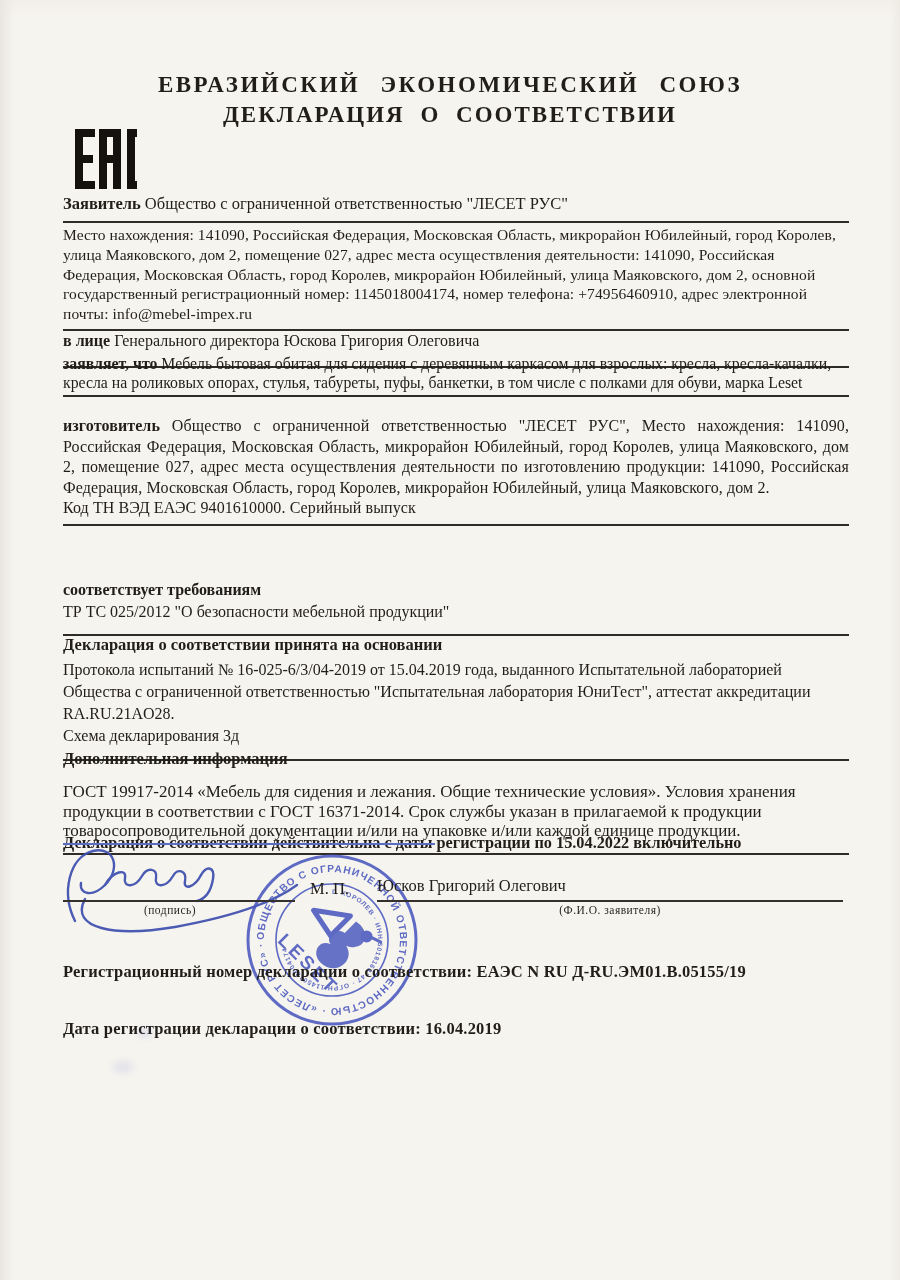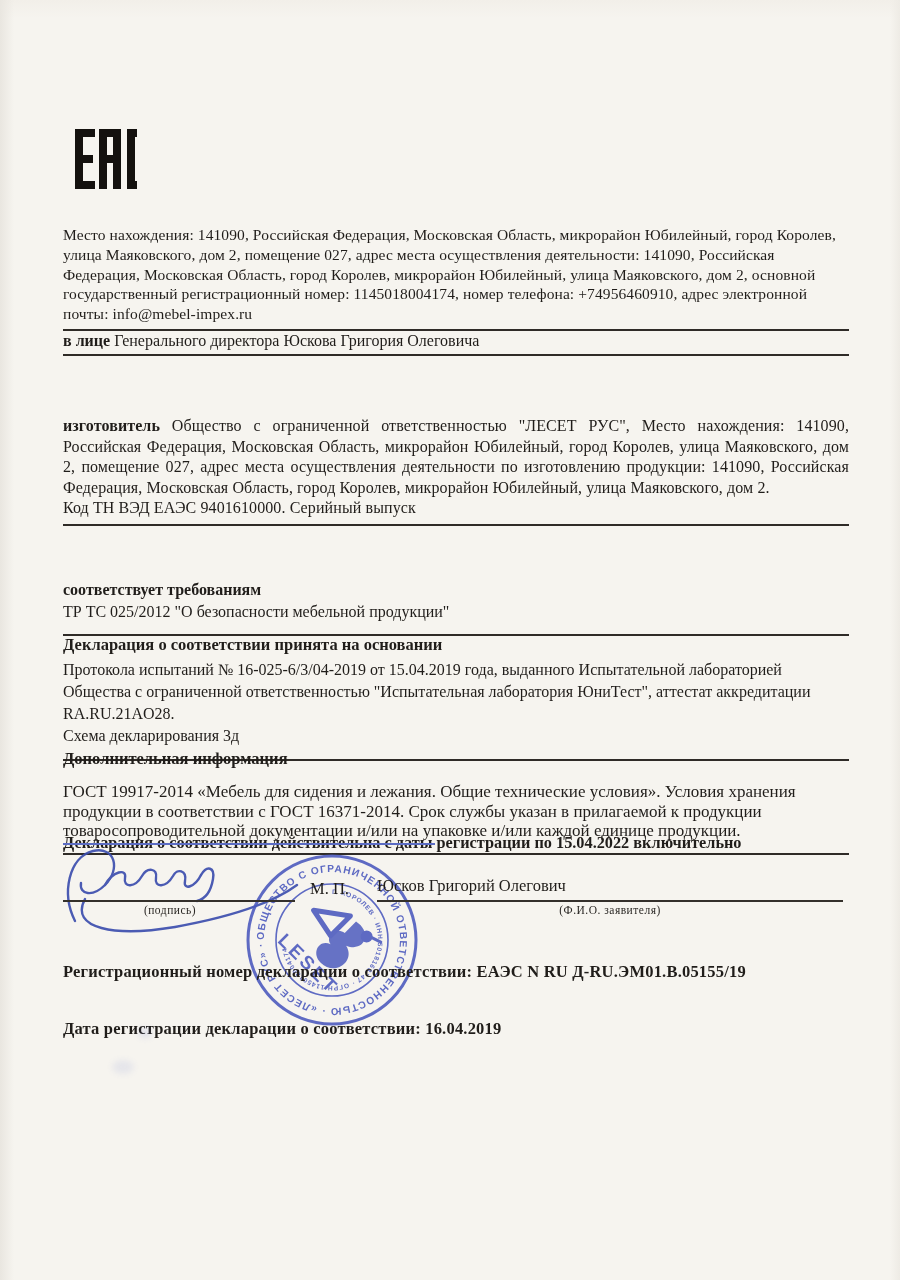--- a/index.html
+++ b/index.html
@@ -19,21 +19,21 @@
   .abs { position:absolute; left:63px; width:786px; }
   .titles { left:0; width:900px; top:72px; text-align:center; }
   .title-l1 { font-size:23px; font-weight:bold; letter-spacing:2.5px; word-spacing:12px; }
   .title-l2 { font-size:23px; font-weight:bold; letter-spacing:2px; word-spacing:8px; margin-top:4px; }
   .eac { left:75px; top:128px; width:62px; height:62px; }
   .body-text { font-size:16px; line-height:20.5px; letter-spacing:0.1px; }
   b.lbl { font-weight:bold; }
   .rule { border-bottom:2px solid #2f2b27; }
   .sec-applicant { top:194px; padding-bottom:7px; font-size:16.5px; }
   .sec-address  { top:225px; font-size:15.5px; line-height:19.8px; padding-bottom:5px; }
-  .sec-vlitse   { top:332px; padding-bottom:4px; font-size:16px; }
+  .sec-vlitse   { top:332px; padding-bottom:16px; font-size:16px; }
   .sec-declares { top:355px; font-size:15.8px; line-height:18.6px; padding-bottom:3px; }
   .sec-manu     { top:416px; }
   .sec-manu .just { text-align:justify; }
   .sec-manu .tnved { padding-bottom:5px; }
   .sec-comply   { top:580px; }
   .sec-comply .hdr { font-weight:bold; font-size:16px; line-height:19px; }
   .sec-comply .val { font-size:16px; line-height:19px; margin-top:3px; padding-bottom:13px; }
   .sec-basis    { top:634px; }
   .hdr-line { font-weight:bold; font-size:16.5px; line-height:22px; }
   .sec-basis .para { font-size:16px; line-height:22px; margin-top:3px; }
@@ -55,45 +55,57 @@
   .sec-regdate { top:992px; font-weight:bold; font-size:16.5px; letter-spacing:0.2px;margin-top:27px; }
   .ghost { position:absolute; border-radius:50%; background:#5b6cc4; filter:blur(3px); }
   .g1 { left:138px; top:1028px; width:14px; height:10px; opacity:0.14; }
   .g2 { left:112px; top:1060px; width:22px; height:14px; opacity:0.10; }
 </style>
 </head>
 <body>
 
 <div class="page">
 
+  <div class="abs titles">
+    <div class="title-l1">ЕВРАЗИЙСКИЙ ЭКОНОМИЧЕСКИЙ СОЮЗ</div>
+    <div class="title-l2">ДЕКЛАРАЦИЯ О СООТВЕТСТВИИ</div>
+  </div>
 
   <svg class="abs eac" viewBox="0 0 62 60" aria-label="EAC">
     <g fill="#14110e">
       <rect x="0" y="0" width="8" height="60"></rect>
         <rect x="0" y="0" width="20" height="8"></rect>
       <rect x="0" y="26" width="18" height="8"></rect>
         <rect x="0" y="52" width="20" height="8"></rect>
       <rect x="24" y="0" width="8" height="60"></rect>
         <rect x="38" y="0" width="8" height="60"></rect>
       <rect x="24" y="0" width="22" height="8"></rect>
         <rect x="24" y="26" width="22" height="8"></rect>
       <rect x="52" y="0" width="8" height="60"></rect>
         <rect x="52" y="0" width="10" height="8"></rect>
       <rect x="52" y="52" width="10" height="8"></rect>
     </g>
   </svg>
 
+  <div class="abs sec-applicant rule">
+    <b class="lbl">Заявитель</b>
+    <span>Общество с ограниченной ответственностью "ЛЕСЕТ РУС"</span>
+  </div>
 
   <div class="abs sec-address rule body-text">Место нахождения: 141090, Российская Федерация, Московская Область, микрорайон Юбилейный, город Королев, улица Маяковского, дом 2, помещение 027, адрес места осуществления деятельности: 141090, Российская Федерация, Московская Область, город Королев, микрорайон Юбилейный, улица Маяковского, дом 2, основной государственный регистрационный номер: 1145018004174, номер телефона: +74956460910, адрес электронной почты: info@mebel-impex.ru</div>
 
   <div class="abs sec-vlitse rule">
     <b class="lbl">в лице</b>
     <span>Генерального директора Юскова Григория Олеговича</span>
   </div>
 
+  <div class="abs sec-declares rule">
+    <b class="lbl">заявляет, что</b>
+    <span>Мебель бытовая обитая для сидения с деревянным каркасом для взрослых: кресла, кресла-качалки, кресла на роликовых опорах, стулья, табуреты, пуфы, банкетки, в том числе с полками для обуви, марка Leset</span>
+  </div>
 
   <div class="abs sec-manu body-text">
     <div class="just">
       <b class="lbl">изготовитель</b>
       <span>Общество с ограниченной ответственностью "ЛЕСЕТ РУС", Место нахождения: 141090, Российская Федерация, Московская Область, микрорайон Юбилейный, город Королев, улица Маяковского, дом 2, помещение 027, адрес места осуществления деятельности по изготовлению продукции: 141090, Российская Федерация, Московская Область, город Королев, микрорайон Юбилейный, улица Маяковского, дом 2.</span>
     </div>
     <div class="tnved rule">Код ТН ВЭД ЕАЭС 9401610000. Серийный выпуск</div>
   </div>
 
   <div class="abs sec-comply">

